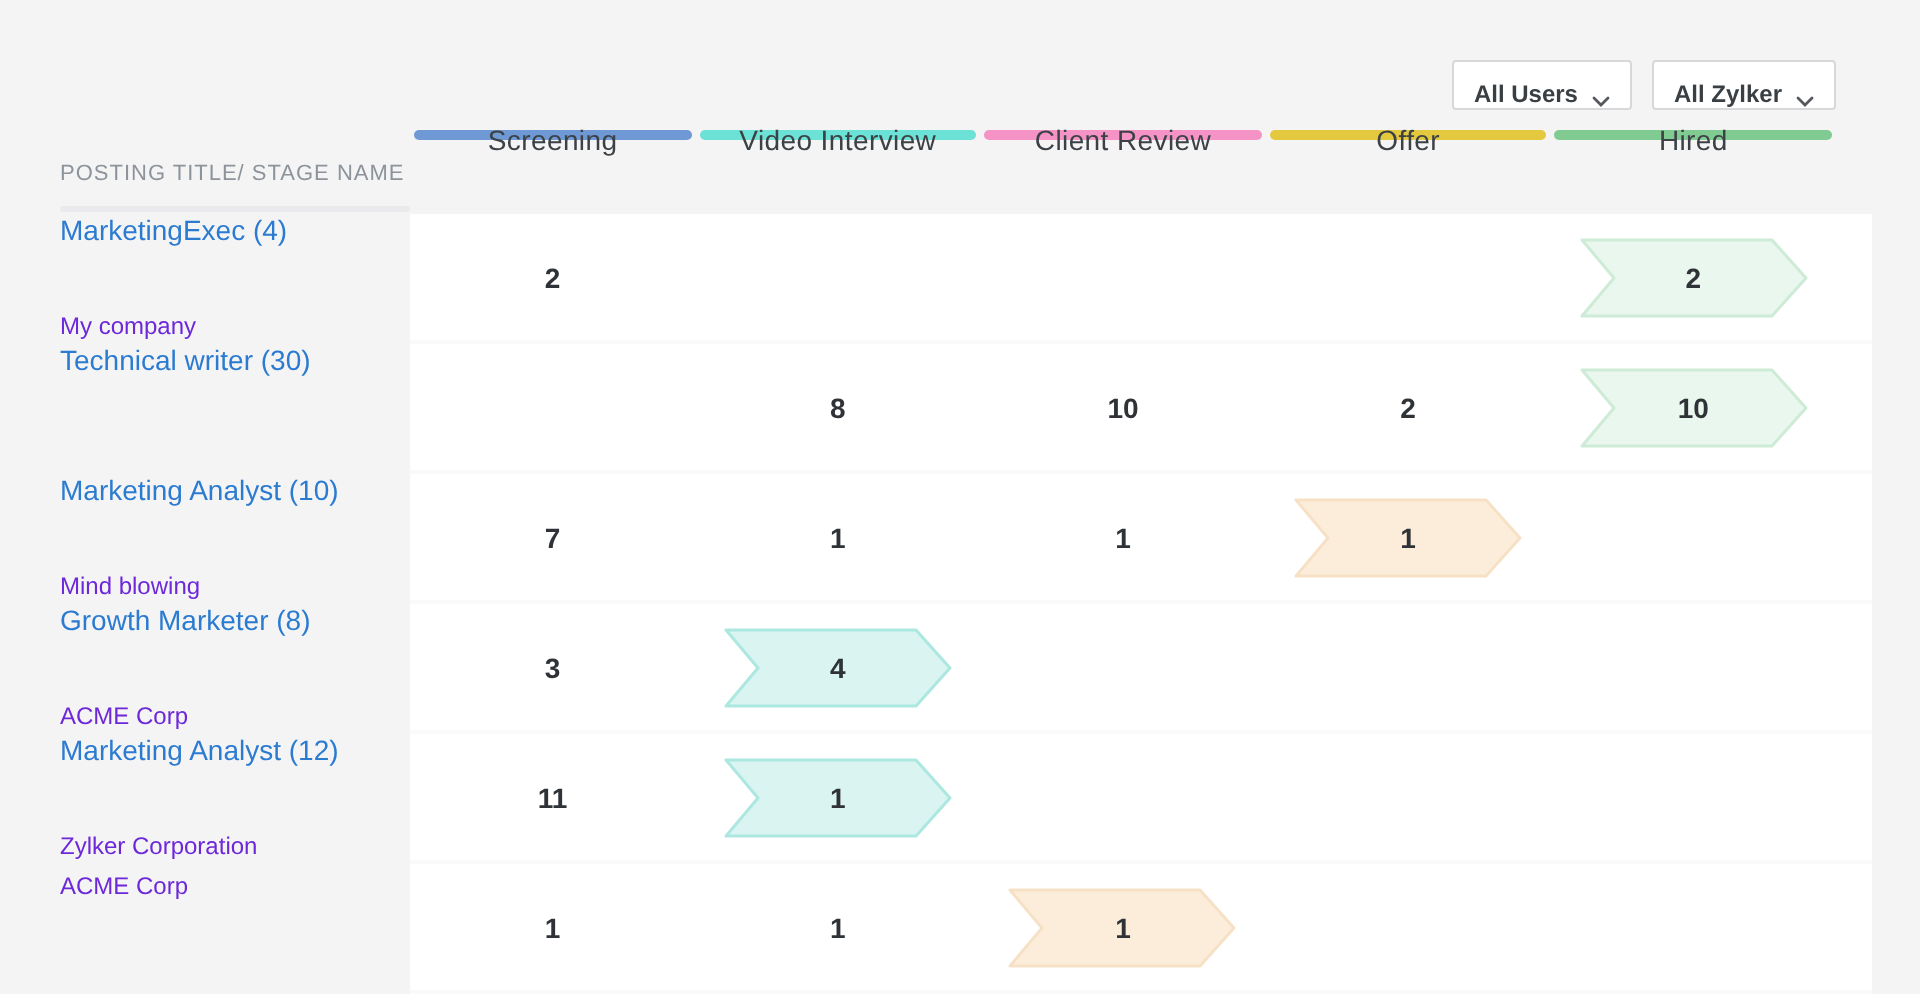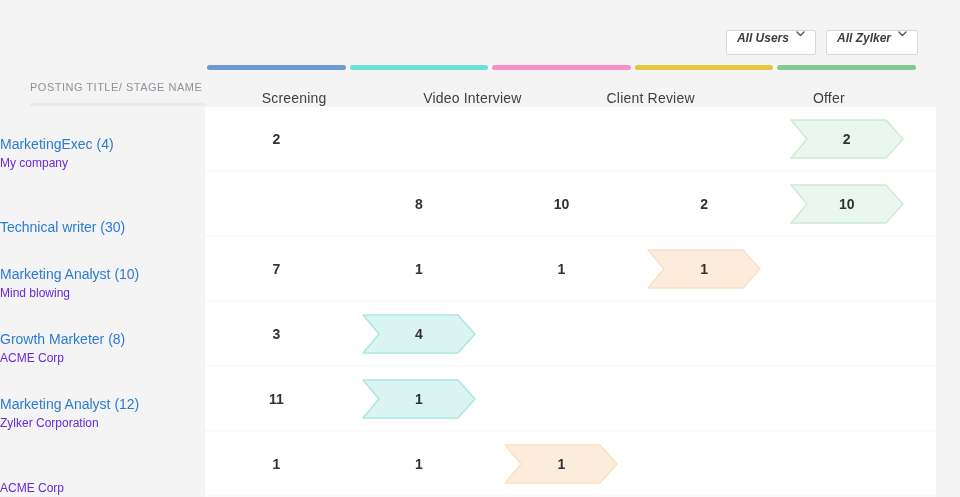--- a/index.html
+++ b/index.html
@@ -7,54 +7,54 @@
   body {
     font-family: "Liberation Sans", sans-serif;
     background: #f4f4f5;
     overflow: hidden;
   }
   .page { position: relative; width: 960px; height: 497px; background: #f4f4f5; }
 
   
   .filters { position: absolute; top: 30px; right: 42px; display: flex; gap: 10px; }
   .filter-btn {
-    display: flex; align-items: flex-start; gap: 7px;
+    display: flex; align-items: flex-end; gap: 7px;
     background: #ffffff; border: 1px solid #d8d8da; border-radius: 2px;
     height: 25px; padding: 0 10px;
     font-family: "Liberation Sans", sans-serif;
-    font-size: 12px; font-weight: bold; color: #3a3f44; cursor: pointer; font-style: italic;
+    font-size: 12px; font-weight: bold; color: #3a3f44; cursor: pointer;
   }
   .filter-btn svg { display: block; }
 
   
   .stage-bars { position: absolute; left: 205px; top: 65px; width: 713px; display: flex; }
   .bar-seg { flex: 1; height: 5px; margin: 0 2px; border-radius: 3px; }
 
   
-  .stage-headers { position: absolute; left: 205px; top: 90px; width: 713px; display: flex; }
+  .stage-headers { position: absolute; left: 205px; top: 62px; width: 713px; display: flex; }
   .stage-header {
     flex: 1; text-align: center; font-size: 14px; font-weight: 500;
     color: #3c4146; letter-spacing: 0.2px;
   }
 
   
   .corner-header {
     position: absolute; left: 30px; top: 81px;
     font-size: 11px; color: #8d939a; letter-spacing: 0.5px;
   }
   .corner-divider {
     position: absolute; left: 30px; top: 103px; width: 175px; height: 3px;
     background: #eaeaec; border-radius: 2px;
   }
 
   
   .sidebar { position: absolute; left: 0; top: 107px; width: 205px; }
   .posting {
-    height: 63px; margin-bottom: 2px; 
-    display: flex; flex-direction: column; justify-content: flex-end;
+    height: 63px; margin-bottom: 2px; padding-left: 30px;
+    display: flex; flex-direction: column; justify-content: space-between;
   }
   .posting-title { font-size: 14px; font-weight: 500; color: #2b7bd0; text-decoration: none; cursor: pointer; }
   .posting-company { font-size: 12px; color: #6d28d9; margin-top: 4px; }
 
   
   .rows-region {
     position: absolute; left: 205px; top: 107px; width: 731px; height: 390px;
     background: #fafafb;
   }
   .pipeline-row {
@@ -100,20 +100,21 @@
       <div class="bar-seg" style="background: rgb(107, 226, 213);"></div>
       <div class="bar-seg" style="background: rgb(246, 147, 198);"></div>
       <div class="bar-seg" style="background: rgb(228, 201, 63);"></div>
       <div class="bar-seg" style="background: rgb(128, 203, 146);"></div>
     </div>
   <div class="stage-headers" id="stage-headers">
       <div class="stage-header">Screening</div>
       <div class="stage-header">Video Interview</div>
       <div class="stage-header">Client Review</div>
       <div class="stage-header">Offer</div>
+      <div class="stage-header">Hired</div>
     </div>
 
   <div class="corner-header">POSTING TITLE/ STAGE NAME</div>
   <div class="corner-divider"></div>
 
   <div class="sidebar" id="sidebar-col">
       <div class="posting">
         <a class="posting-title">MarketingExec (4)</a>
         <div class="posting-company">My company</div>
       </div>

